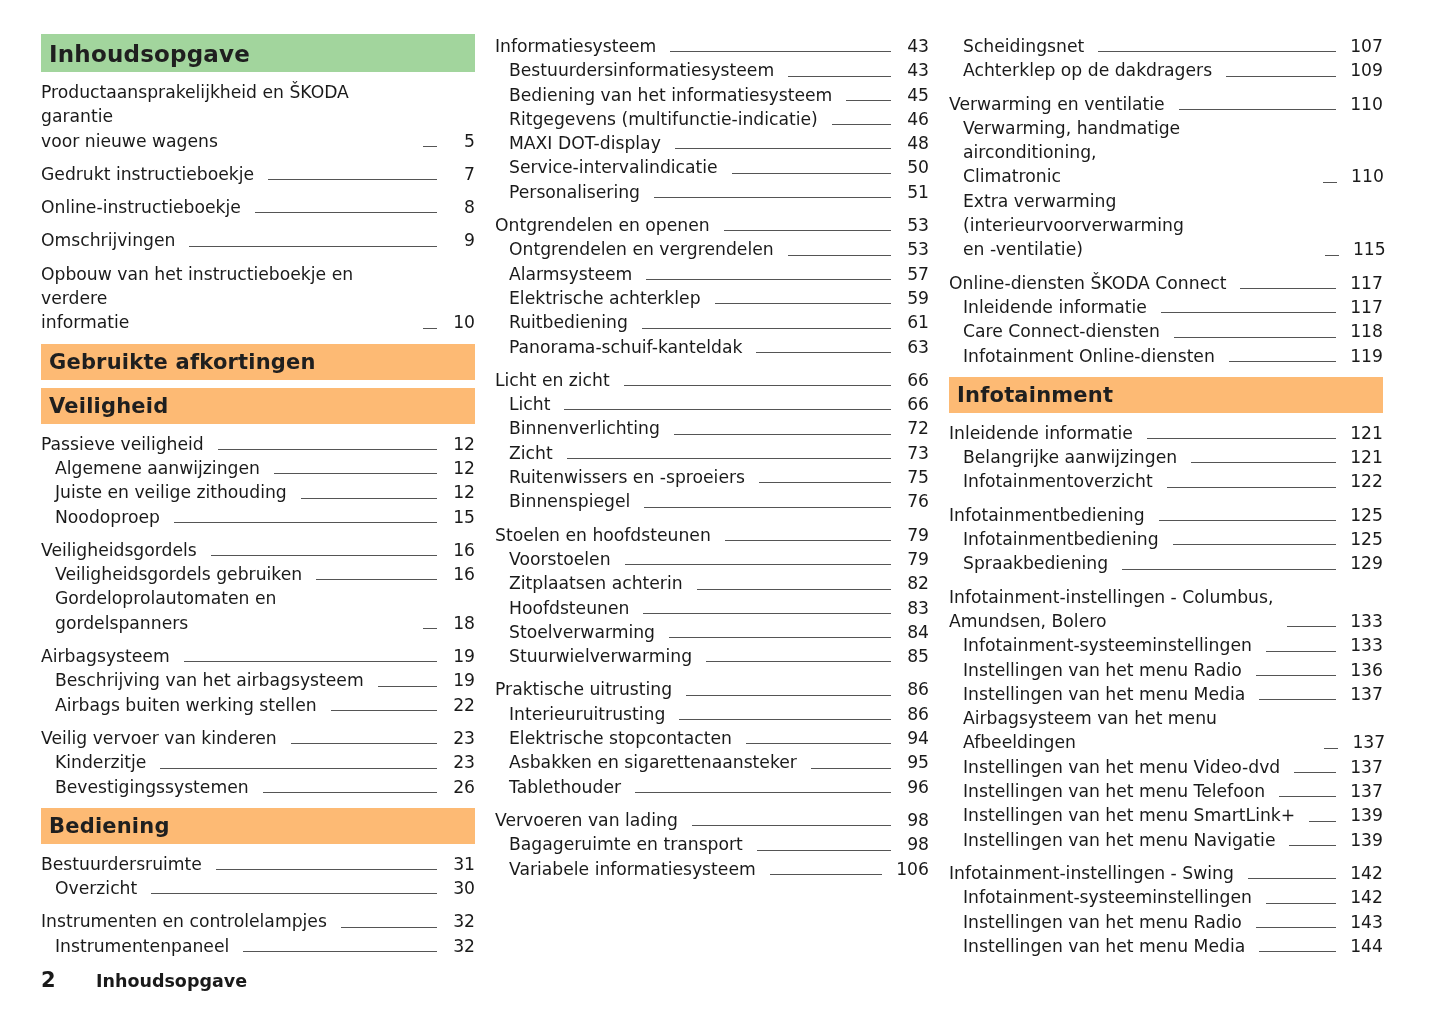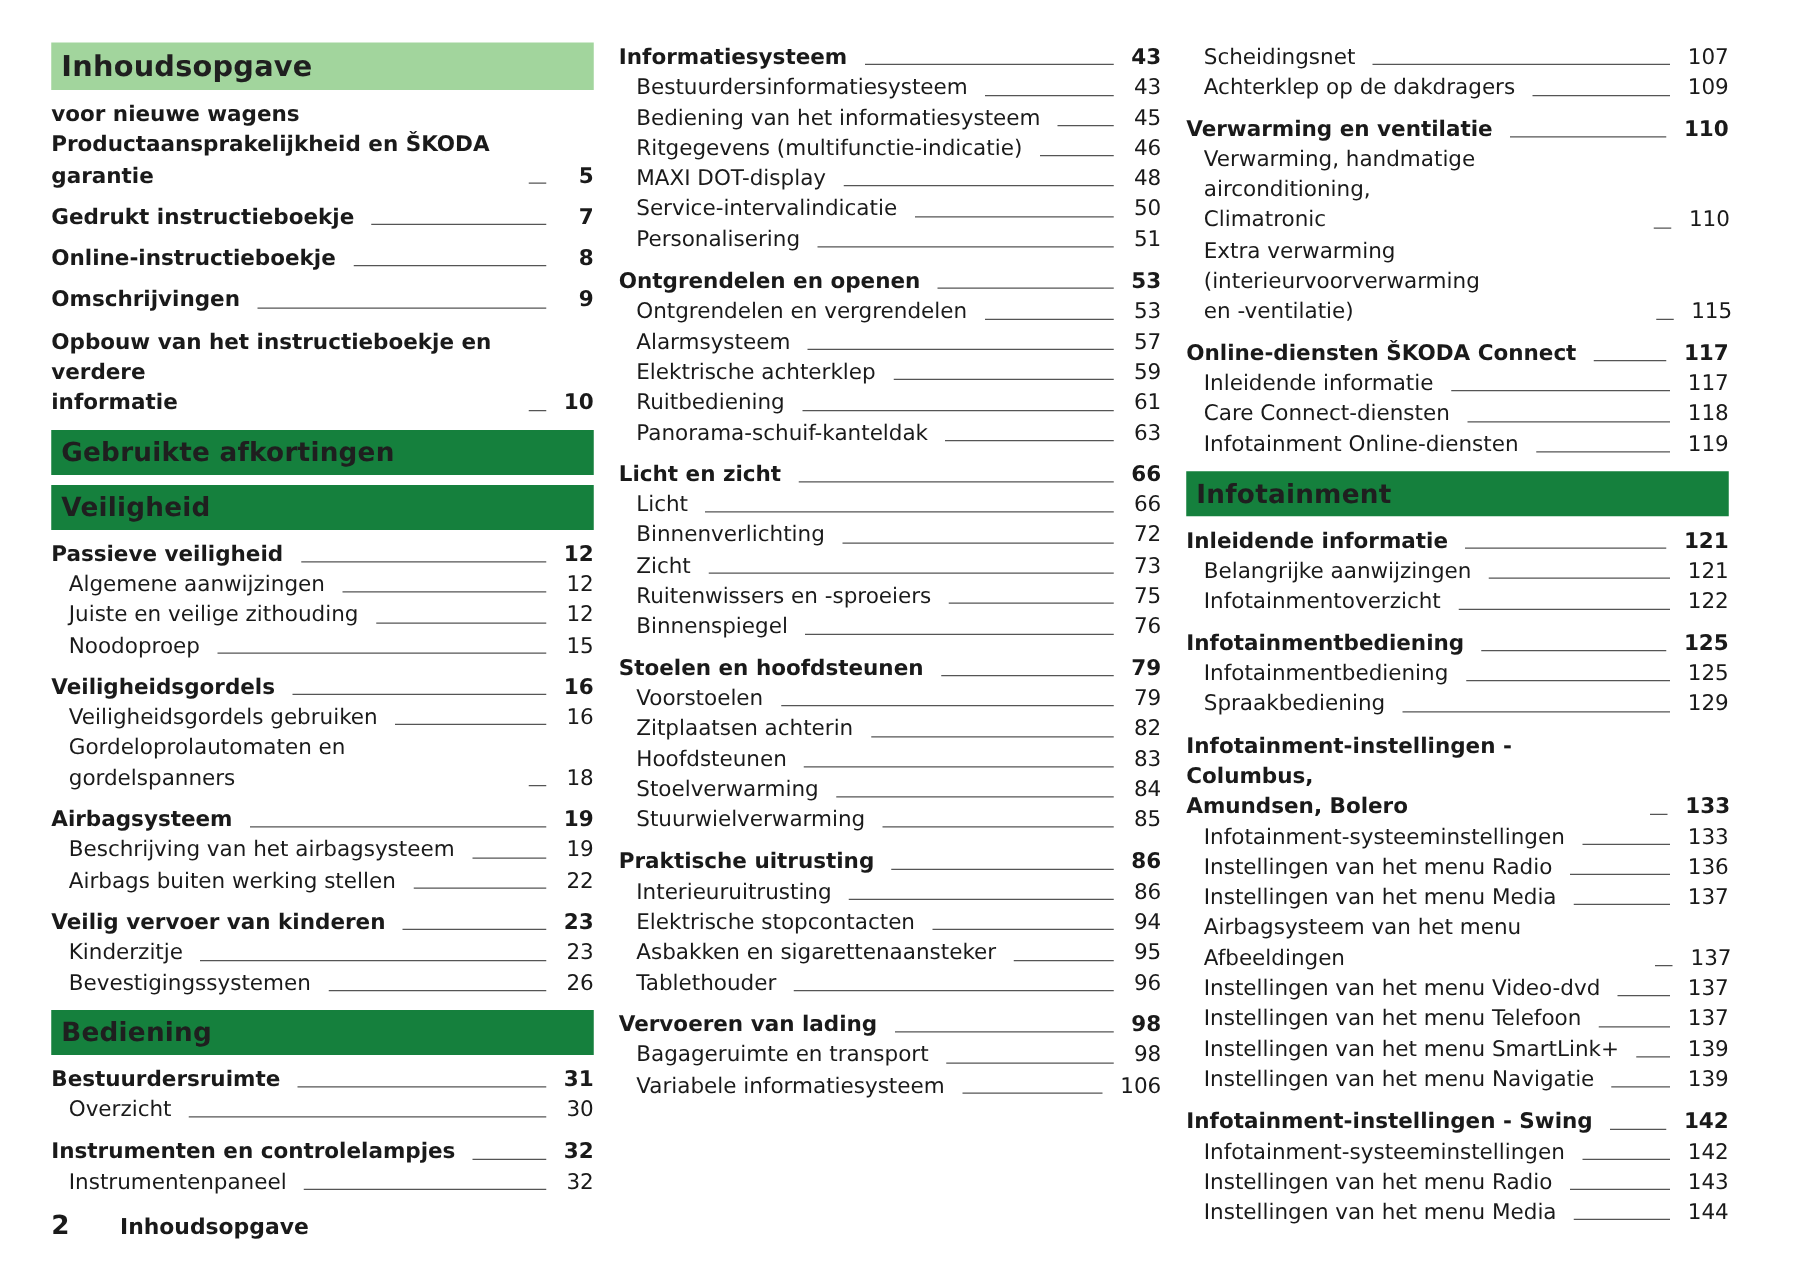--- a/index.html
+++ b/index.html
@@ -5,43 +5,43 @@
   html, body { margin:0; padding:0; background:#ffffff; }
   body { width:1445px; height:1026px; position:relative; overflow:hidden;
          font-family:"DejaVu Sans", "Liberation Sans", sans-serif; color:#1a1a1a; }
   .col { position:absolute; top:34px; width:434px; }
   #col1 { left:41px; }
   #col2 { left:495px; }
   #col3 { left:949px; }
   .band { height:36px; line-height:37px; padding-left:8px; font-size:21px;
           font-weight:bold; color:#1f1f1f; margin-bottom:8px; letter-spacing:0.2px; }
   .band.green { background:#a2d59d; font-size:23px; height:38px; line-height:40px; }
-  .band.grey { background:#15803d; }
+  .band.grey { background:#fdba74; }
   .group { margin-bottom:9px; }
   .entry { display:flex; align-items:flex-end; font-size:17.2px; line-height:24.3px; }
-  .entry.head { font-weight:bold; }
+  .entry.head { font-weight:normal; }
   .entry.sub { padding-left:14px; }
   .entry .lbl { white-space:normal; }
   .entry .lbl .line { display:block; }
   .entry .lead { flex:1; border-bottom:1px solid #555; margin:0 14px 6px 14px; min-width:14px; height:0; }
   .entry .pg { min-width:24px; text-align:right; }
   #footer { position:absolute; left:41px; top:968px; display:flex; align-items:baseline; }
   #footer .pnum { font-size:21px; font-weight:bold; width:55px; }
   #footer .ptitle { font-size:17.5px; font-weight:bold; }
 </style>
 </head>
 <body>
 
 <div id="col1" class="col">
     <div class="band green">Inhoudsopgave</div>
     <div class="group">
       <div class="entry head">
         <span class="lbl">
+          <span class="line">Productaansprakelijkheid en ŠKODA garantie</span>
           <span class="line">voor nieuwe wagens</span>
-          <span class="line">Productaansprakelijkheid en ŠKODA garantie</span>
         </span>
         <span class="lead"></span>
         <span class="pg">5</span>
       </div>
     </div>
     <div class="group">
       <div class="entry head">
         <span class="lbl">
           <span class="line">Gedrukt instructieboekje</span>
         </span>

